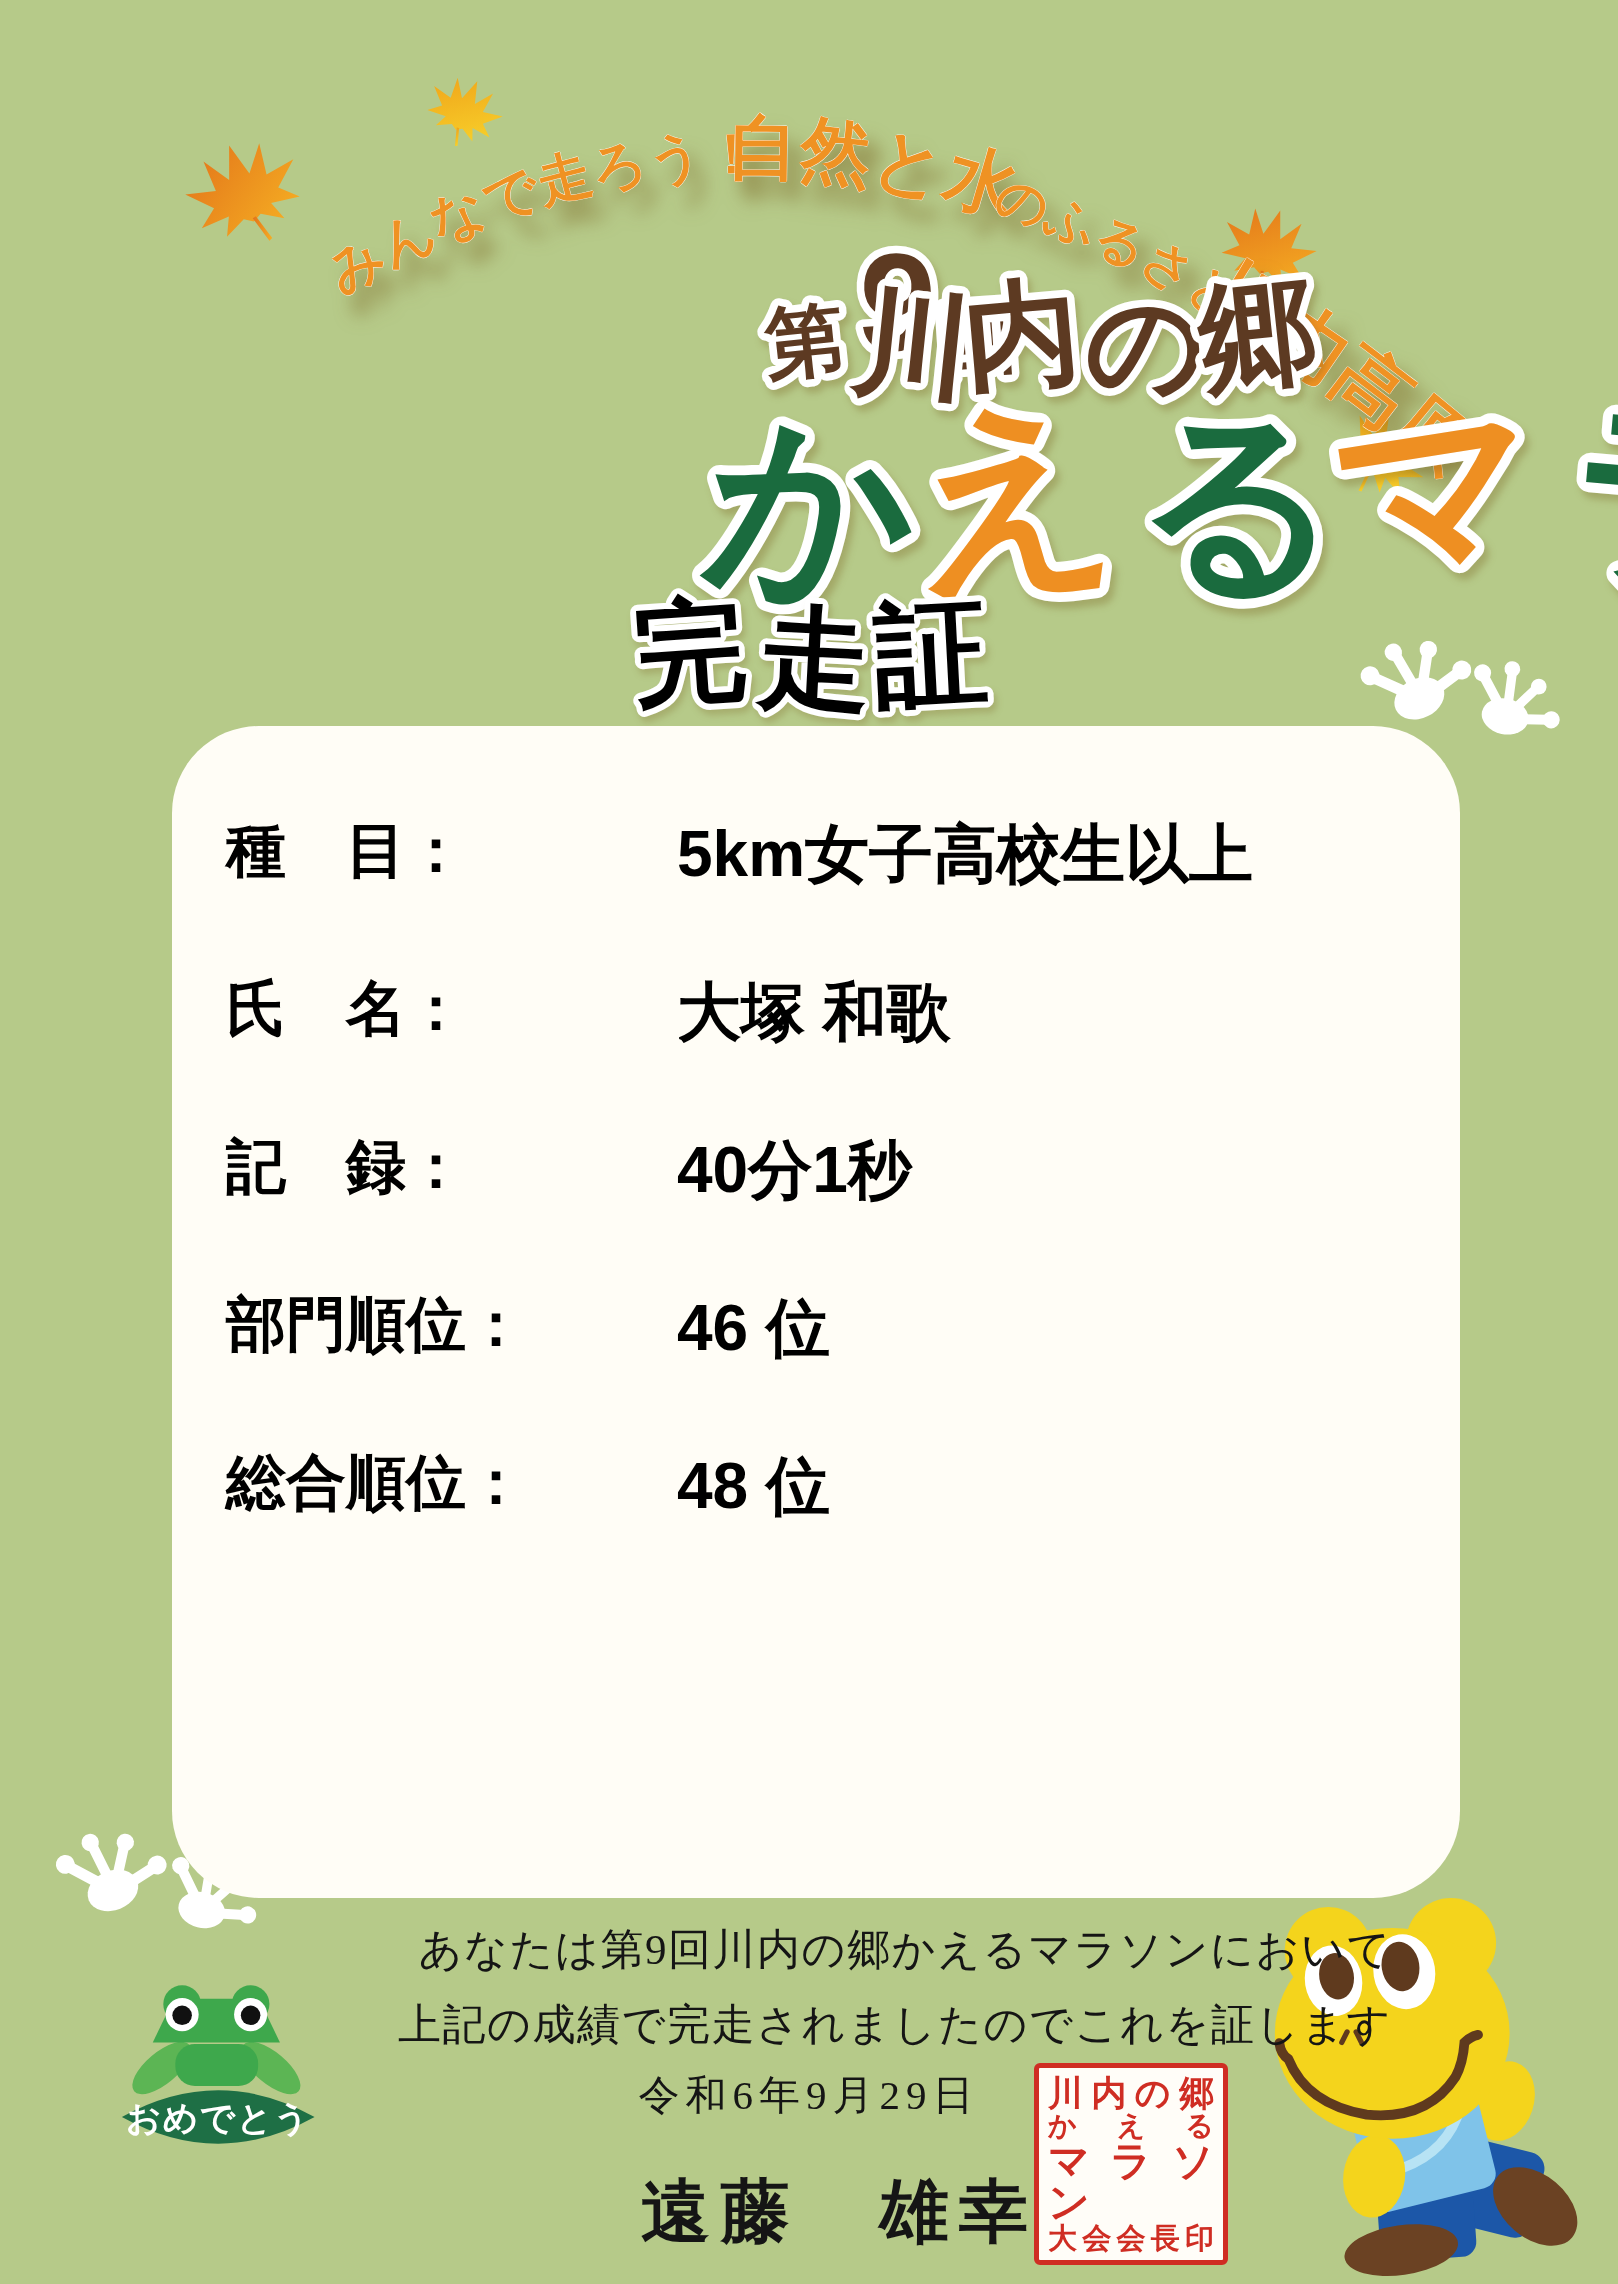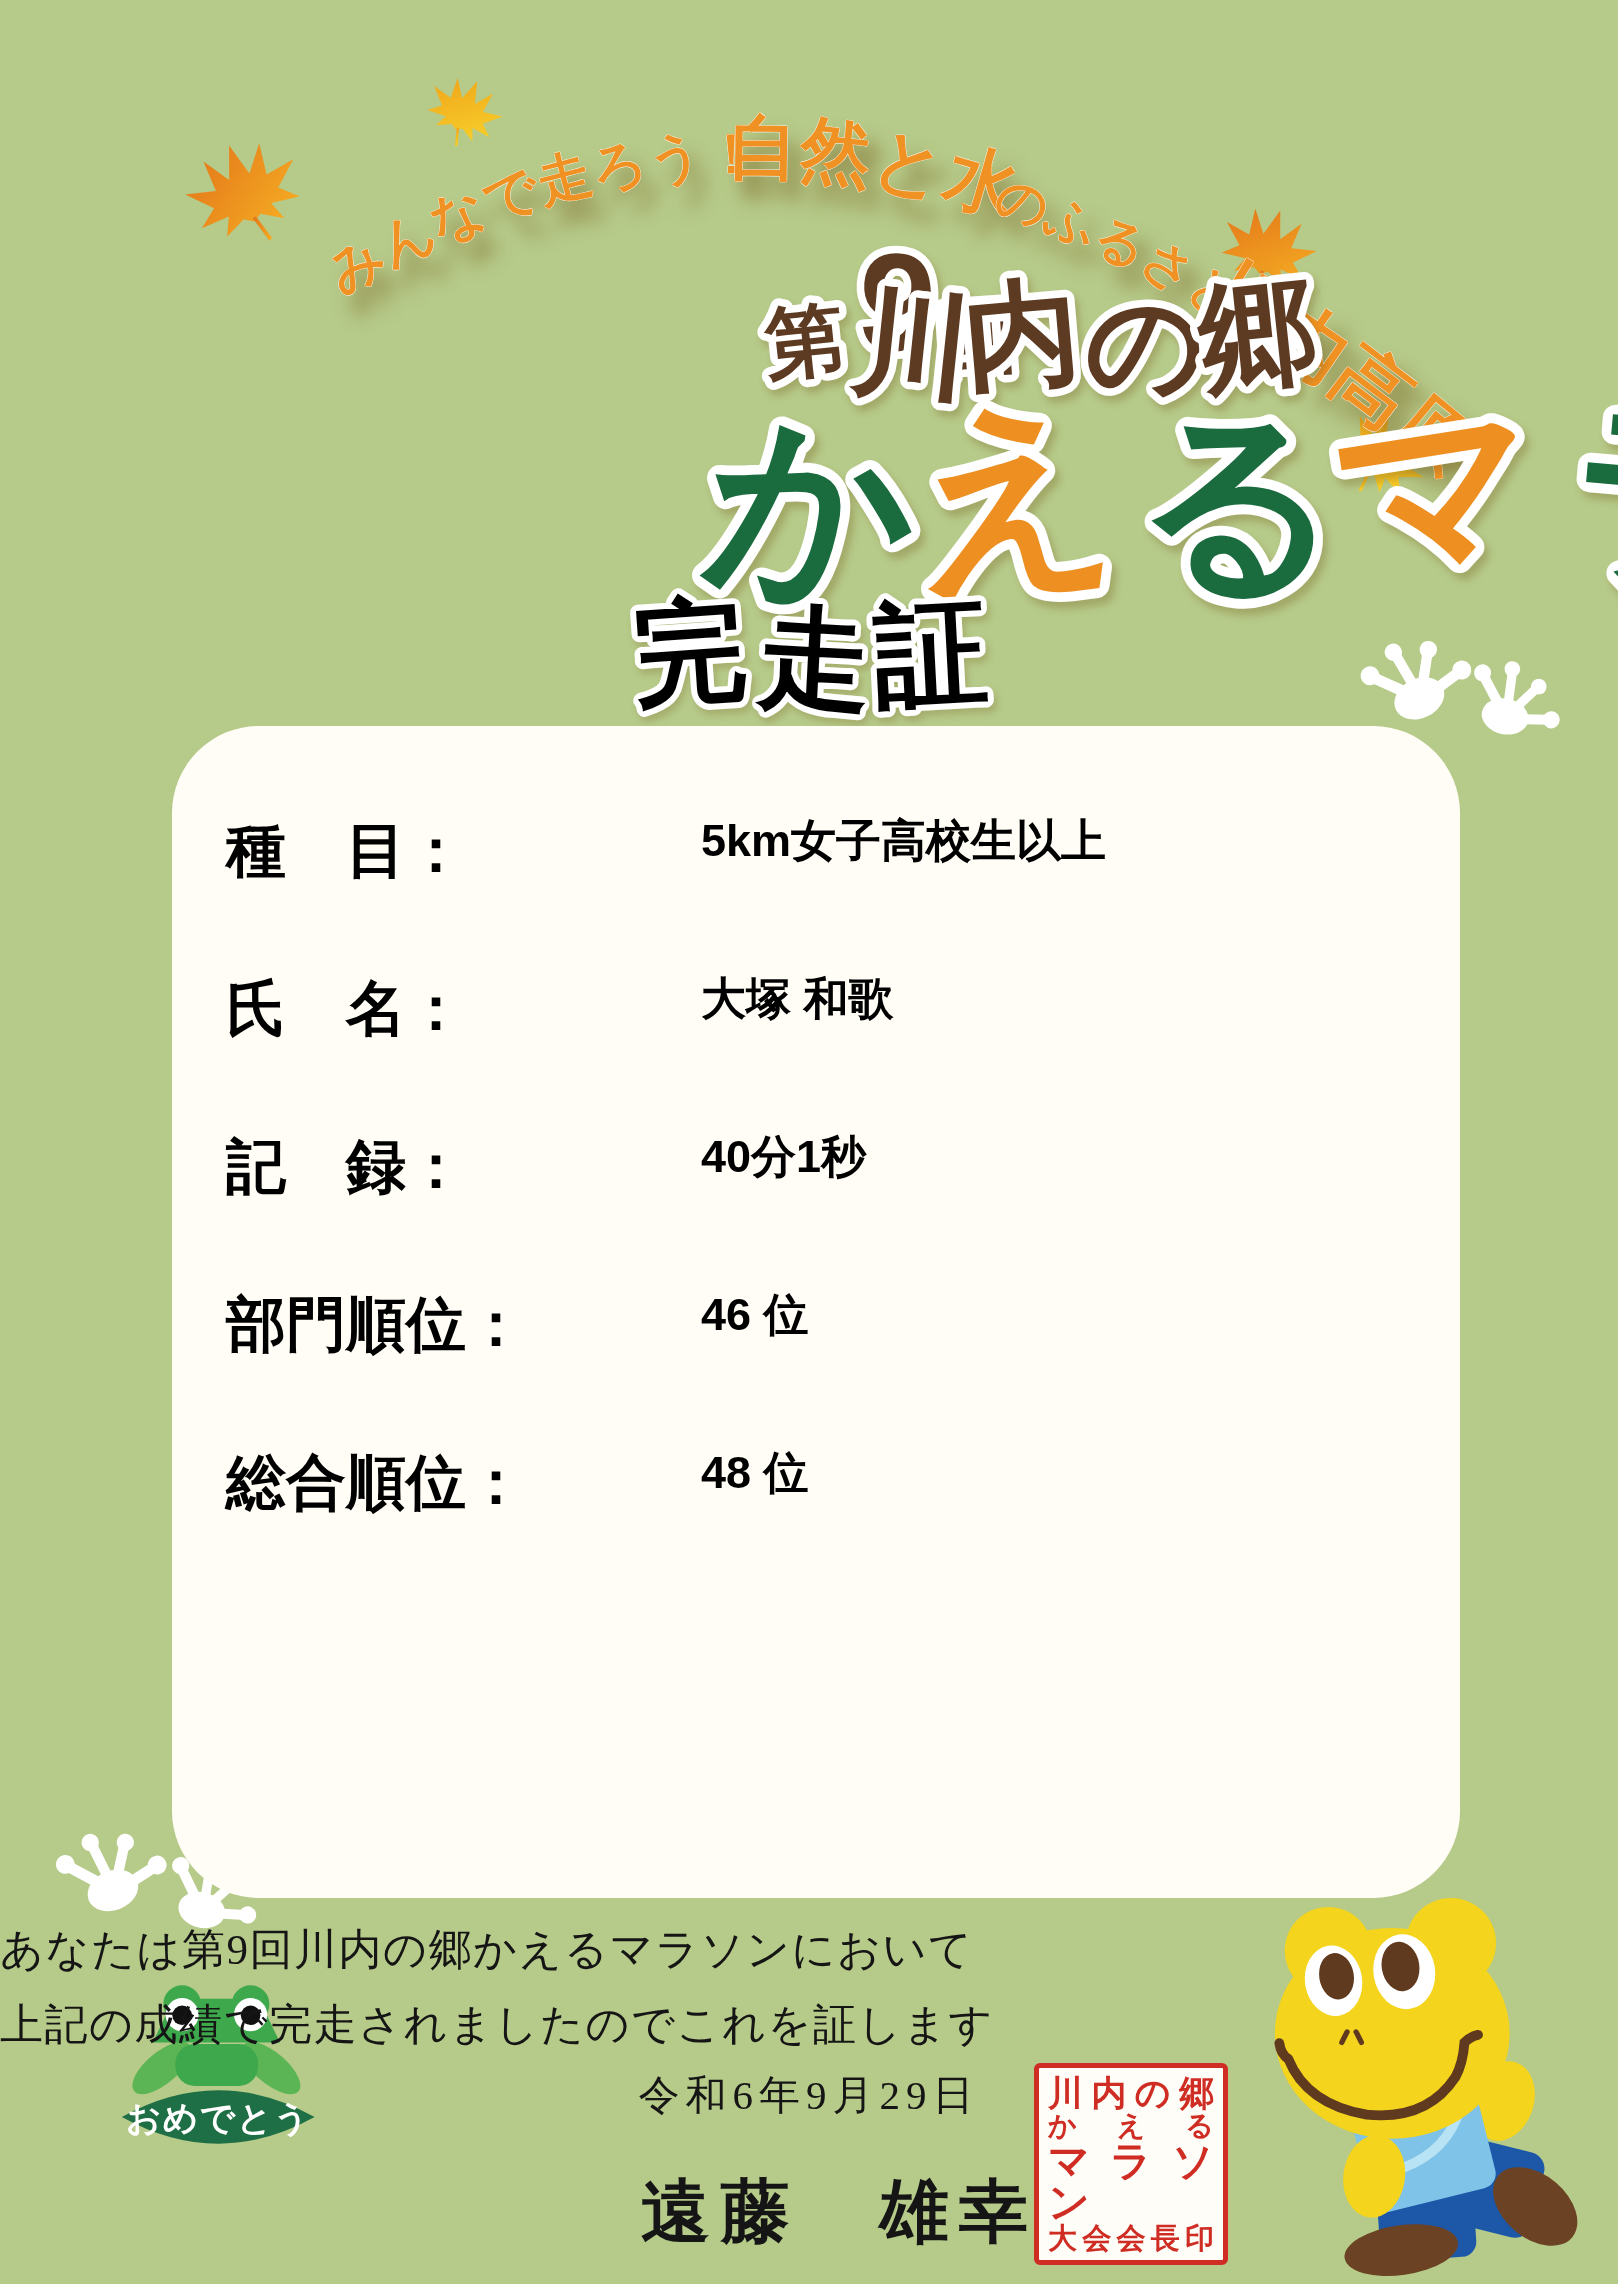--- a/index.html
+++ b/index.html
@@ -26,26 +26,26 @@
            filter:drop-shadow(4px 7px 4px rgba(118,92,28,.25));}
   .omedeto-t{fill:#ffffff;font-weight:700;font-size:46px;letter-spacing:2px;
              font-family:"Liberation Serif","DejaVu Serif",serif;}
   
   .whitebox{position:absolute;left:172px;top:726px;width:1288px;height:1172px;
             background:#fffdf6;border-radius:87px;z-index:2;}
   
   .field-row{position:absolute;z-index:3;height:83px;font-weight:900;color:#000;}
   .field-label{position:absolute;left:226px;width:436px;
                font-size:60px;letter-spacing:0px;white-space:pre;}
-  .field-value{position:absolute;left:701px;width:753px;text-align:left;
-               font-size:45px;white-space:pre;}
+  .field-value{position:absolute;left:677px;width:753px;text-align:left;
+               font-size:64px;white-space:pre;}
   .r0{top:811px;} .r1{top:969px;} .r2{top:1127px;} .r3{top:1285px;} .r4{top:1443px;}
   
   .serif{font-family:"Liberation Serif","DejaVu Serif",serif;color:#151515;}
-  .stmt{position:absolute;left:0;width:1392px;text-align:left;font-size:43px;
+  .stmt{position:absolute;left:0;width:1392px;text-align:right;font-size:43px;
         letter-spacing:1.5px;z-index:3;}
   .stmt1{top:1921px;} .stmt2{top:1996px;}
   .date-line{position:absolute;left:0;width:1618px;text-align:center;top:2068px;
              font-size:41px;letter-spacing:6px;z-index:3;}
   .signer-role{position:absolute;left:406px;top:2128px;font-size:31px;letter-spacing:0.8px;z-index:3;}
   .signer-name{position:absolute;left:641px;top:2166px;font-size:69px;font-weight:700;
                letter-spacing:10.5px;z-index:3;white-space:pre;}
   
   .stamp{position:absolute;left:1034px;top:2063px;width:194px;height:202px;box-sizing:border-box;
          background:#fffdf8;border:5.3px solid #cf2d23;border-radius:6px;z-index:3;

